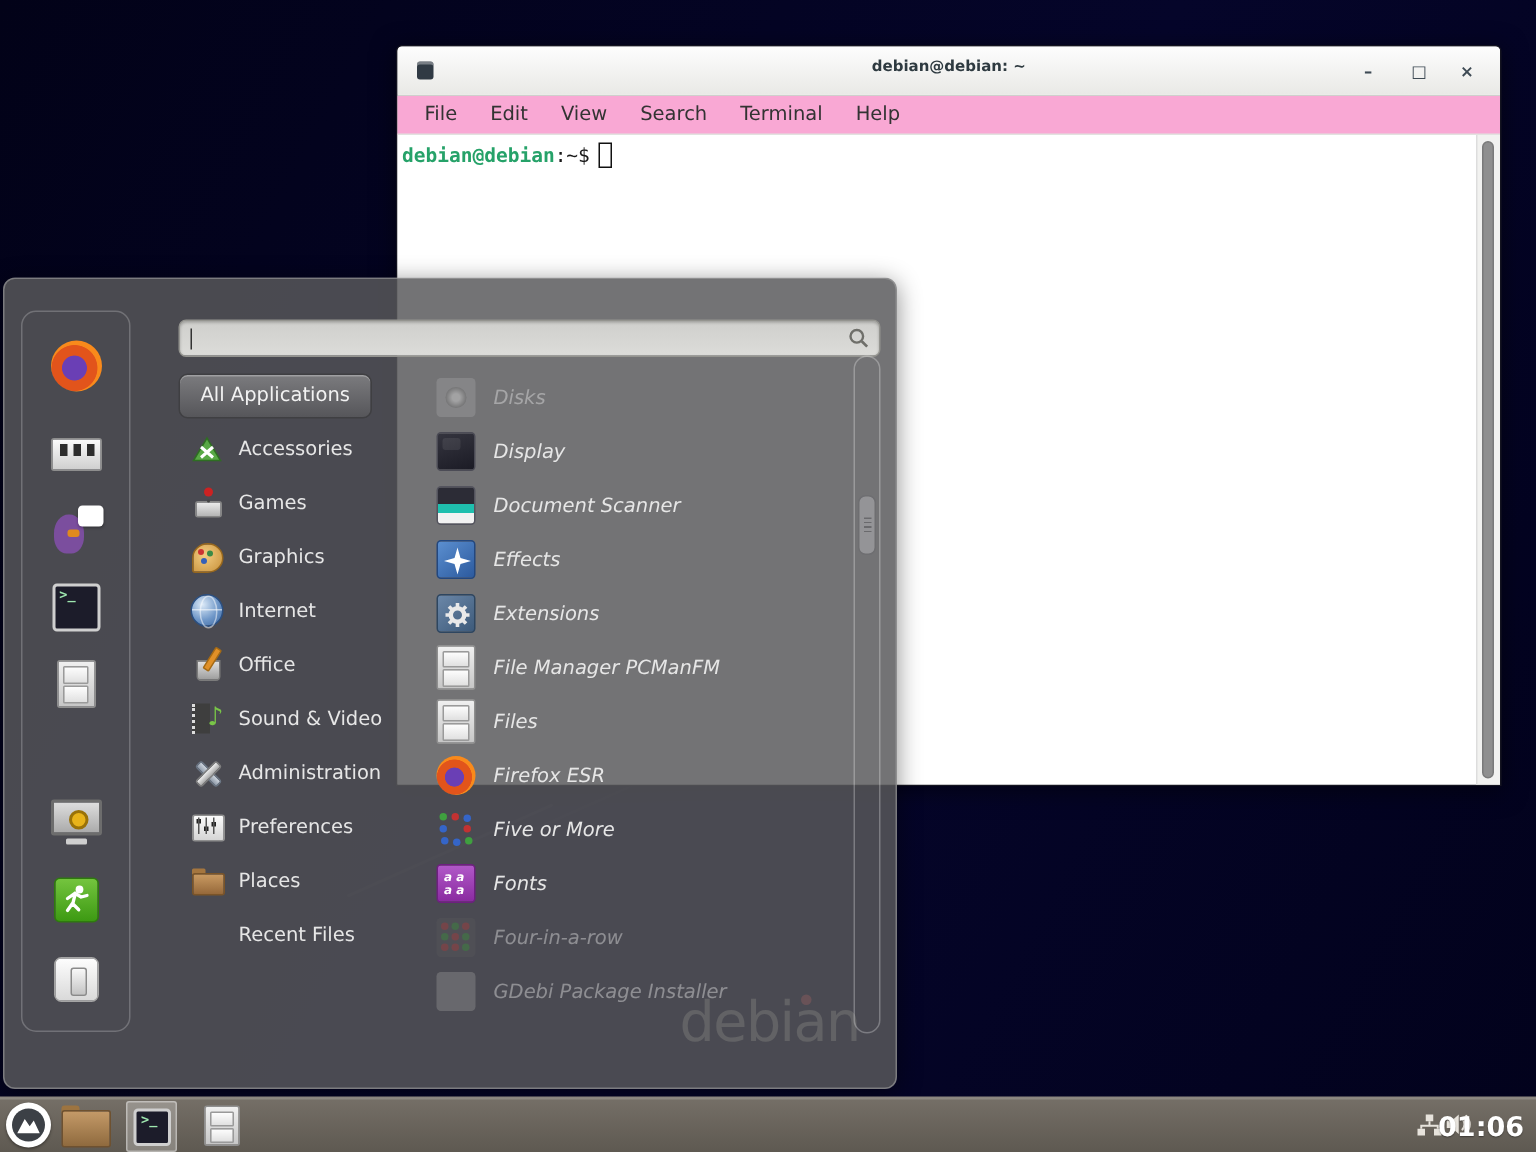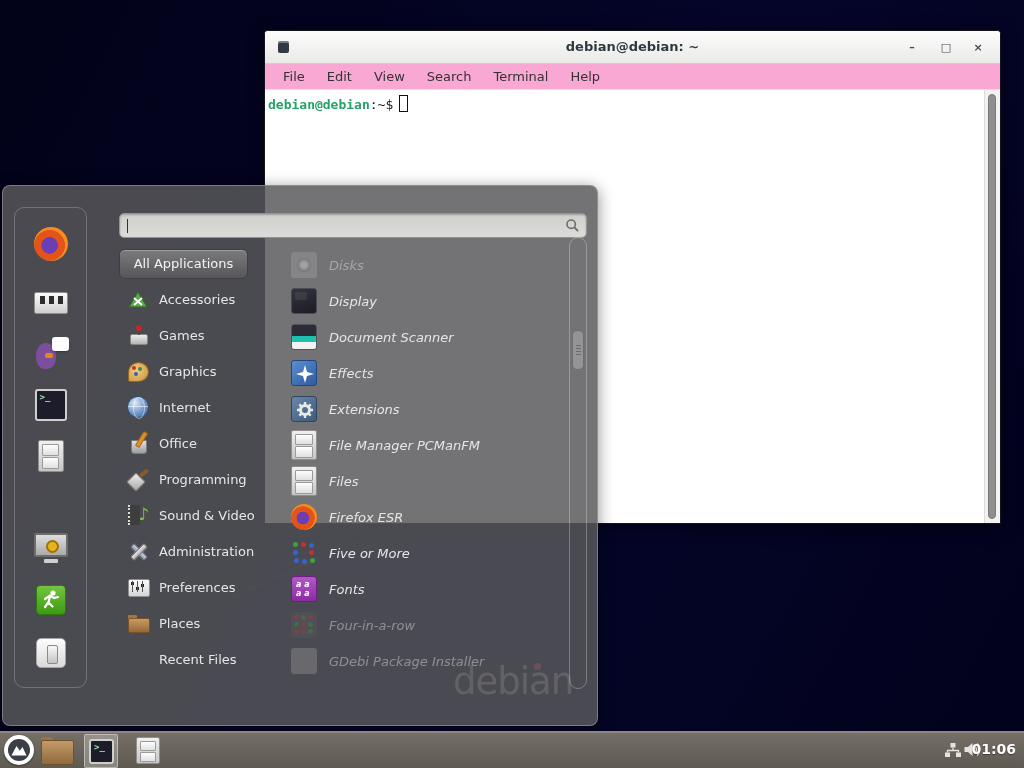--- a/index.html
+++ b/index.html
@@ -9,21 +9,21 @@
   
   .streak { position:absolute; background:rgba(255,255,255,0.05); height:2px; border-radius:2px; }
   .s1 { left:225px; top:566px; width:150px; transform:rotate(-24deg); }
   .s2 { left:330px; top:470px; width:420px; transform:rotate(-24deg); opacity:.5;}
   #watermark { position:absolute; left:453px; top:660px; font-size:37px; color:#93939a; letter-spacing:-1px; }
   #watermark .wdot { position:absolute; left:81px; top:3px; width:7px; height:7px; border-radius:50%; background:#c23248; }
 
   
   #term { position:absolute; left:264px; top:30px; width:737px; height:494px; background:#fff; border:1px solid #141420; border-radius:4px 4px 0 0; box-shadow:0 3px 16px rgba(0,0,0,.5); }
   #term-titlebar { position:relative; height:33px; background:linear-gradient(#fdfdfd,#e9e9e6); border-bottom:1px solid #cfcfcc; border-radius:3px 3px 0 0; }
-  #term-title { position:absolute; left:0; right:0; top:8px; text-align:center; font-weight:bold; font-size:13px; color:#2e3a40; }
+  #term-title { position:absolute; left:0; right:0; top:8px; text-align:center; font-weight:bold; font-size:10px; color:#2e3a40; }
   .term-app-icon { position:absolute; left:13px; top:10px; width:11px; height:12px; background:#303a44; border-radius:2px; box-shadow:inset 0 2px 0 rgba(255,255,255,.35); }
   .winbtn { position:absolute; top:7px; width:20px; height:20px; text-align:center; line-height:20px; font-size:11px; font-weight:bold; color:#3e4a54; cursor:default; }
   #btn-min { right:78px; } #btn-max { right:44px; } #btn-close { right:12px; }
   #term-menubar { display:flex; gap:2px; height:26px; align-items:center; background:#f9a8d4; border-bottom:1px solid #e2e2df; padding-left:8px; }
   .tmenu { font-size:13px; color:#333; padding:3px 10px; }
   #term-body { position:relative; height:433px; background:#fff; font-family:"DejaVu Sans Mono",monospace; font-size:13px; padding:5px 2px 0 3px; }
   #prompt-user { color:#26a269; font-weight:bold;margin-top:44px; }
   #prompt-rest { color:#1a1a1a; }
   #term-cursor { display:inline-block; width:9px; height:17px; border:1.5px solid #111; margin-left:6px; vertical-align:text-bottom; }
   #term-scroll { position:absolute; right:0; top:0; bottom:0; width:16px; background:#f2f2f0; border-left:1px solid #ddd; }
@@ -124,21 +124,21 @@
   .tb-item { position:absolute; }
   #tb-menu { left:4px; top:3px; width:30px; height:30px; border-radius:50%; background:#fff; box-shadow:0 1px 2px rgba(0,0,0,.4); }
   #tb-folder { left:41px; top:5px; width:31px; height:26px; }
   #tb-folder::before { content:""; position:absolute; left:0; top:0; width:12px; height:5px; background:#9d7440; border-radius:2px 2px 0 0; }
   #tb-folder::after { content:""; position:absolute; left:0; top:3px; width:31px; height:23px; background:linear-gradient(#c49a68,#8f6a3e); border:1px solid #6e5130; border-radius:2px; }
   #tb-term-btn { left:84px; top:2px; width:34px; height:34px; background:rgba(255,255,255,.25); border:1px solid rgba(255,255,255,.4); border-radius:2px; }
   #tb-term-btn .ic-term { position:absolute; left:4px; top:4px; width:25px; height:25px; }
   #tb-files { left:136px; top:5px; width:24px; height:27px; }
   #tb-network { right:62px; top:10px; }
   #tb-volume { right:42px; top:9px; }
-  #tb-clock { right:8px; top:9px; font-size:14px; font-weight:bold; color:#fff; text-shadow:0 1px 1px rgba(0,0,0,.4); }
+  #tb-clock { right:8px; top:9px; font-size:18px; font-weight:bold; color:#fff; text-shadow:0 1px 1px rgba(0,0,0,.4); }
 </style>
 </head>
 <body>
 
 <div id="stage">
   <div class="streak s1"></div>
   <div class="streak s2"></div>
   <div id="watermark"><span>debian</span><span class="wdot"></span></div>
 
   <div id="term">
@@ -223,24 +223,20 @@
       </div>
       <div class="cat">
         <span class="ci ci-internet"></span>
         <span class="lbl">Internet</span>
       </div>
       <div class="cat">
         <span class="ci ci-office"></span>
         <span class="lbl">Office</span>
       </div>
       <div class="cat">
-        <span class="ci ci-programming"></span>
-        <span class="lbl">Programming</span>
-      </div>
-      <div class="cat">
         <span class="ci ci-soundvideo"></span>
         <span class="lbl">Sound &amp; Video</span>
       </div>
       <div class="cat">
         <span class="ci ci-administration"></span>
         <span class="lbl">Administration</span>
       </div>
       <div class="cat">
         <span class="ci ci-preferences"></span>
         <span class="lbl">Preferences</span>

